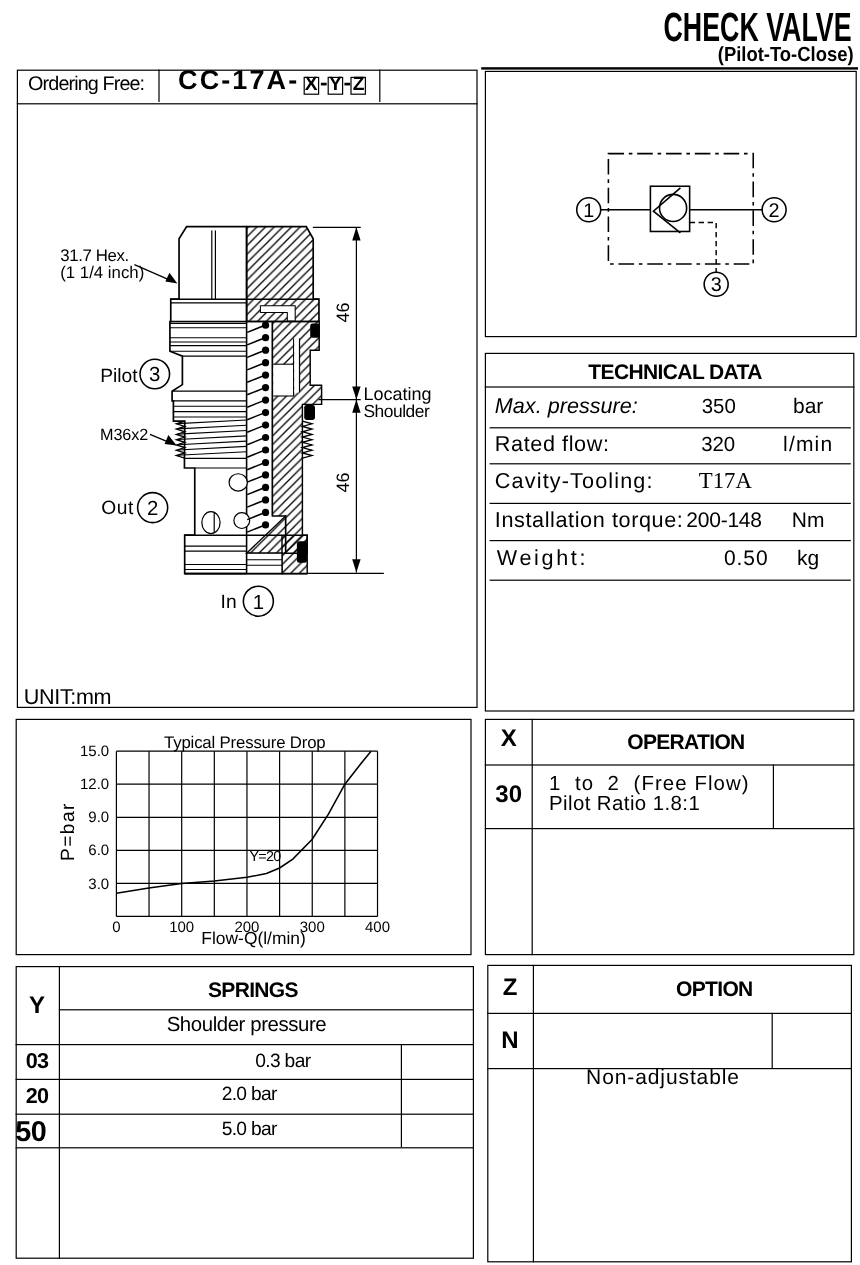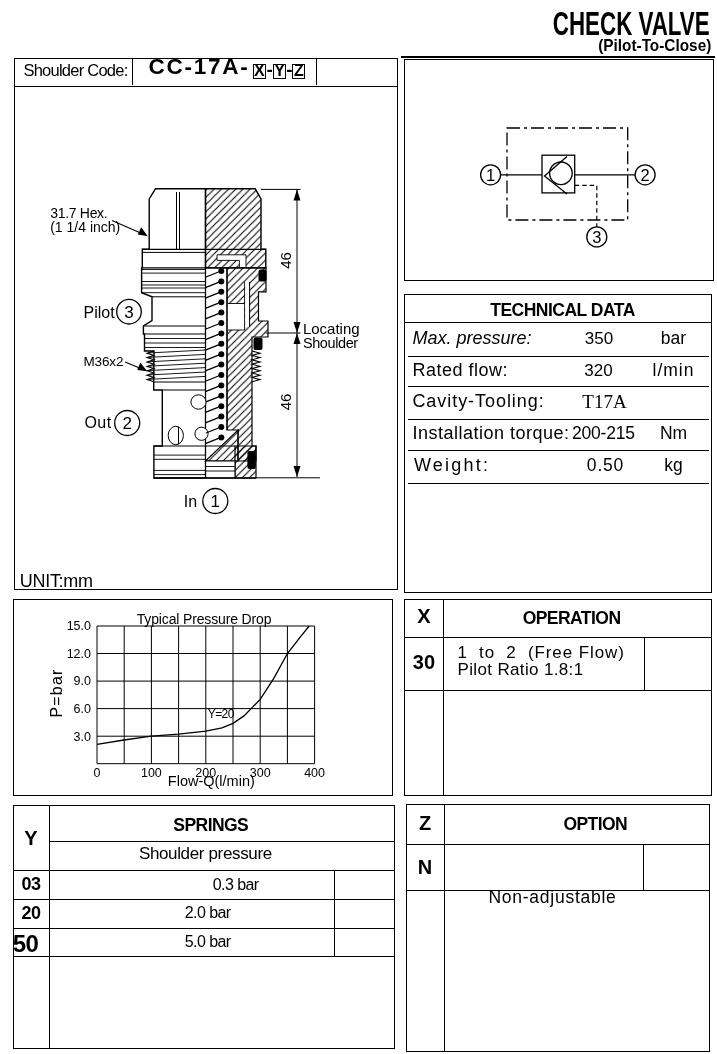--- a/index.html
+++ b/index.html
@@ -15,21 +15,21 @@
 <body>
 
 <div class="abs b" style="right:7.5px;top:5.75px;font-size:34px;transform:scaleX(0.657);transform-origin:100% 0;">CHECK VALVE</div>
 <div class="abs b" style="right:5.7px;top:37.2px;font-size:17px;transform:scaleX(0.903);transform-origin:100% 0;">(Pilot-To-Close)</div>
 <div class="abs" style="left:401px;top:55.5px;width:314px;height:0;border-top:2px solid #000;"></div>
 
 <div class="box" style="left:13.5px;top:58.3px;width:384px;height:532.2px;"></div>
 <div class="hline" style="left:13.5px;top:85.5px;width:384px;"></div>
 <div class="vline" style="left:131.5px;top:58.3px;height:27.2px;"></div>
 <div class="vline" style="left:315.5px;top:58.3px;height:27.2px;"></div>
-<div class="abs" style="left:23.4px;top:61.6px;font-size:16.5px;letter-spacing:-0.75px;">Shoulder Code:</div>
+<div class="abs" style="left:23.4px;top:61.6px;font-size:16.5px;letter-spacing:-0.75px;">Ordering Free:</div>
 <div class="abs b" style="left:148.4px;top:56.3px;font-size:22.5px;letter-spacing:1.75px;">CC-17A-</div>
 <div class="abs b" style="left:252.6px;top:64.2px;width:13.4px;height:14.6px;border:1.3px solid #000;box-sizing:border-box;font-size:16px;text-align:center;line-height:12px;">X</div>
 <div class="abs b" style="left:266.6px;top:60px;font-size:19px;">-</div>
 <div class="abs b" style="left:272.9px;top:64.2px;width:13.4px;height:14.6px;border:1.3px solid #000;box-sizing:border-box;font-size:16px;text-align:center;line-height:12px;">Y</div>
 <div class="abs b" style="left:286.2px;top:60px;font-size:19px;">-</div>
 <div class="abs b" style="left:292.1px;top:64.2px;width:13.4px;height:14.6px;border:1.3px solid #000;box-sizing:border-box;font-size:16px;text-align:center;line-height:12px;">Z</div>
 <div class="abs" style="left:19.8px;top:572.2px;font-size:18px;letter-spacing:-0.3px;">UNIT:mm</div>
 
 <div class="box" style="left:403.5px;top:59px;width:310.5px;height:221.5px;"></div>
 
@@ -43,24 +43,24 @@
 <div class="hline" style="left:407.5px;top:482.8px;width:301px;"></div>
 <div class="abs" style="left:412.4px;top:328.8px;font-size:18px;font-style:italic;">Max. pressure:</div>
 <div class="abs" style="left:564px;top:329.5px;width:70px;text-align:center;font-size:17px;">350</div>
 <div class="abs" style="left:638.5px;top:329.5px;width:70px;text-align:center;font-size:17.5px;">bar</div>
 <div class="abs" style="left:412.4px;top:360.9px;font-size:18px;letter-spacing:0.5px;">Rated flow:</div>
 <div class="abs" style="left:563.5px;top:361.5px;width:70px;text-align:center;font-size:17px;">320</div>
 <div class="abs" style="left:638.5px;top:361.5px;width:70px;text-align:center;font-size:17.5px;letter-spacing:1px;">l/min</div>
 <div class="abs" style="left:412.4px;top:392.3px;font-size:18px;letter-spacing:0.95px;text-align:center;">Cavity-Tooling:</div>
 <div class="abs" style="left:569.5px;top:392px;width:70px;text-align:center;font-size:19px;font-family:'Liberation Serif',serif;">T17A</div>
 <div class="abs" style="left:412.4px;top:424.1px;font-size:18px;letter-spacing:0.5px;">Installation torque:</div>
-<div class="abs" style="left:568.4px;top:425px;width:70px;text-align:center;font-size:17.5px;letter-spacing:-0.2px;">200-215</div>
+<div class="abs" style="left:568.4px;top:425px;width:70px;text-align:center;font-size:17.5px;letter-spacing:-0.2px;">200-148</div>
 <div class="abs" style="left:638.5px;top:425px;width:70px;text-align:center;font-size:17.5px;">Nm</div>
 <div class="abs" style="left:414px;top:456px;font-size:18px;letter-spacing:2.2px;">Weight:</div>
-<div class="abs" style="left:570.5px;top:456.5px;width:70px;text-align:center;font-size:17.5px;letter-spacing:0.8px;">0.50</div>
+<div class="abs" style="left:570.5px;top:456.5px;width:70px;text-align:right;font-size:17.5px;letter-spacing:0.8px;">0.50</div>
 <div class="abs" style="left:638.5px;top:456.5px;width:70px;text-align:center;font-size:17.5px;">kg</div>
 
 <div class="box" style="left:12.7px;top:599.4px;width:380.8px;height:196.9px;"></div>
 
 <div class="box" style="left:404.4px;top:598.5px;width:307.6px;height:197.5px;"></div>
 <div class="vline" style="left:443px;top:598.5px;height:197.5px;"></div>
 <div class="hline" style="left:404.4px;top:637px;width:307.6px;"></div>
 <div class="hline" style="left:404.4px;top:690px;width:307.6px;"></div>
 <div class="vline" style="left:644px;top:637px;height:53px;border-left-width:1.2px;"></div>
 <div class="abs b" style="left:404.4px;top:605.5px;width:39px;text-align:center;font-size:20px;">X</div>

